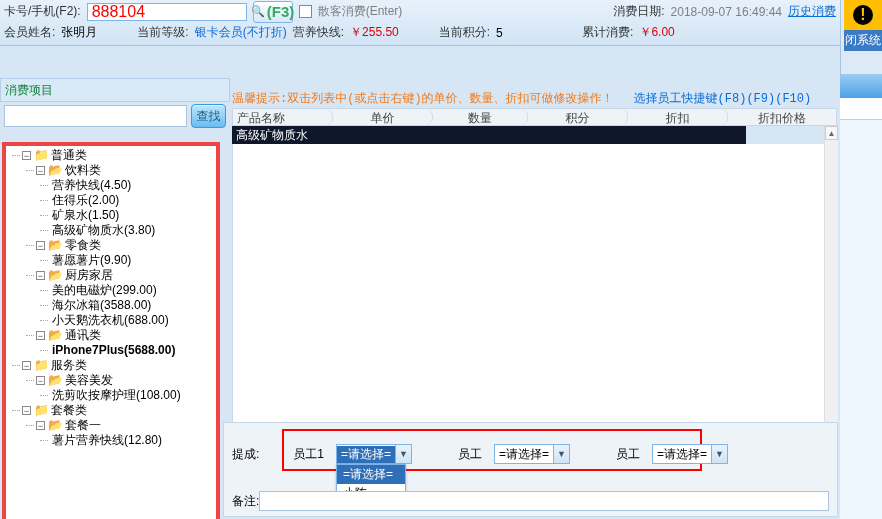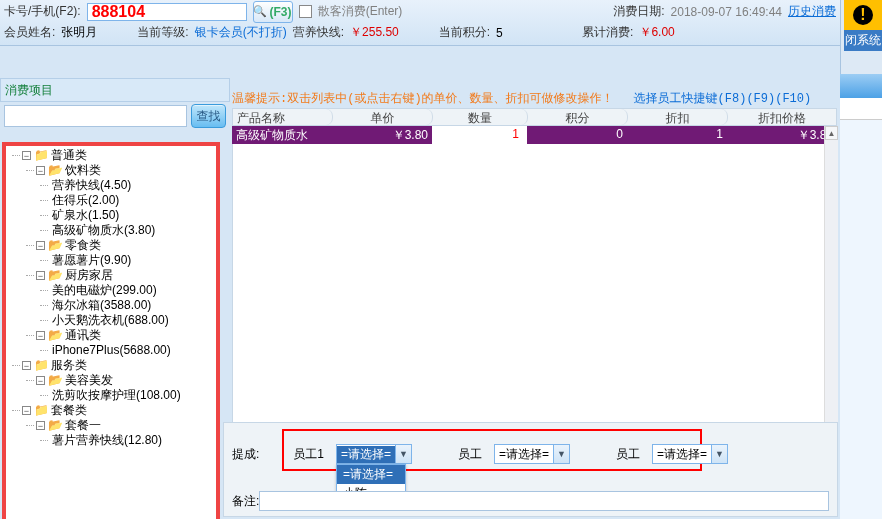--- a/index.html
+++ b/index.html
@@ -21,32 +21,32 @@
     padding: 0 4px;
   }
   .row { display: flex; align-items: center; height: 23px; gap: 6px; }
   .row2 { display: flex; align-items: center; height: 22px; gap: 6px; }
   .lbl { color: #333; }
   .cardno {
     width: 160px; height: 16px;
     border: 1px solid #7eb4ea;
     background: #fff;
     color: #ff0000;
-    font-size: 16px; font-weight: bold;
+    font-size: 16px; font-weight: normal;
     padding: 8px 4px;
   }
   .f3btn {
     width: 40px; height: 22px;
     background: linear-gradient(#fefefe,#d8e8f8);
     border: 1px solid #7eb4ea; border-radius: 3px;
     display: flex; align-items: center; justify-content: center;
     gap: 2px; cursor: pointer;
   }
   .f3btn .mag { color: #3a6; font-size: 11px; }
-  .f3btn .f3t { color: #3a6; font-size: 12px; font-weight: bold; text-align: center; }
+  .f3btn .f3t { color: #3a6; font-size: 15px; font-weight: bold; text-align: center; }
   .chk { width: 13px; height: 13px; border: 1px solid #888; background: #fff; }
   .grey { color: #808080; }
   .link { color: #0b6cd6; }
   .underline { text-decoration: underline; }
   .red { color: #d00; }
   .spacer { flex: 1; }
 
   .midtitle {
     position: absolute; left: 0; top: 78px; width: 230px; height: 24px;
     background: #d8e9f8;
@@ -103,22 +103,22 @@
   }
   .gh { border-right: 1px solid #d0dce8; padding: 1px 4px; color: #444; text-align: center; border-radius: 7px; }
   .gh1 { width: 100px; text-align: left; }
   .gh2 { width: 100px; }
   .gh3 { width: 95px; }
   .gh4 { width: 100px; }
   .gh5 { width: 100px; text-align: center; }
   .gh6 { flex: 1; border-right: none; }
 
   .gridrow {
-    position: absolute; left: 232px; top: 126px; width: 605px; height: 18px;
-    display: flex; background: #701a75; color: #fff;
+    position: absolute; left: 232px; top: 126px; width: 514px; height: 18px;
+    display: flex; background: #0f172a; color: #fff; flex-direction: column;
   }
   .gc { padding: 1px 4px; }
   .gc1 { width: 100px; }
   .gc2 { width: 100px; text-align: right; }
   .gc3 { width: 95px; background: #fff; color: #f00; text-align: right; padding-right: 8px; }
   .gc4 { width: 100px; text-align: right; }
   .gc5 { width: 100px; text-align: right; }
   .gc6 { flex: 1; text-align: right; }
 
   .whitearea {
@@ -258,21 +258,21 @@
             </ul></li>
           <li><span class="expander">−</span><span class="folder">📂</span><span>零食类</span><ul>
               <li style="padding-left: 2px;"><span>薯愿薯片(9.90)</span></li>
             </ul></li>
           <li><span class="expander">−</span><span class="folder">📂</span><span>厨房家居</span><ul>
               <li style="padding-left: 2px;"><span>美的电磁炉(299.00)</span></li>
               <li style="padding-left: 2px;"><span>海尔冰箱(3588.00)</span></li>
               <li style="padding-left: 2px;"><span>小天鹅洗衣机(688.00)</span></li>
             </ul></li>
           <li><span class="expander">−</span><span class="folder">📂</span><span>通讯类</span><ul>
-              <li style="padding-left: 2px;"><span>iPhone7Plus(5688.00)</span></li>
+              <li style="padding-left: 2px; font-weight: bold;"><span>iPhone7Plus(5688.00)</span></li>
             </ul></li>
         </ul></li>
       <li><span class="expander">−</span><span class="folder">📁</span><span>服务类</span><ul>
           <li><span class="expander">−</span><span class="folder">📂</span><span>美容美发</span><ul>
               <li style="padding-left: 2px;"><span>洗剪吹按摩护理(108.00)</span></li>
             </ul></li>
         </ul></li>
       <li><span class="expander">−</span><span class="folder">📁</span><span>套餐类</span><ul>
           <li><span class="expander">−</span><span class="folder">📂</span><span>套餐一</span><ul>
               <li style="padding-left: 2px;"><span>薯片营养快线(12.80)</span></li>

